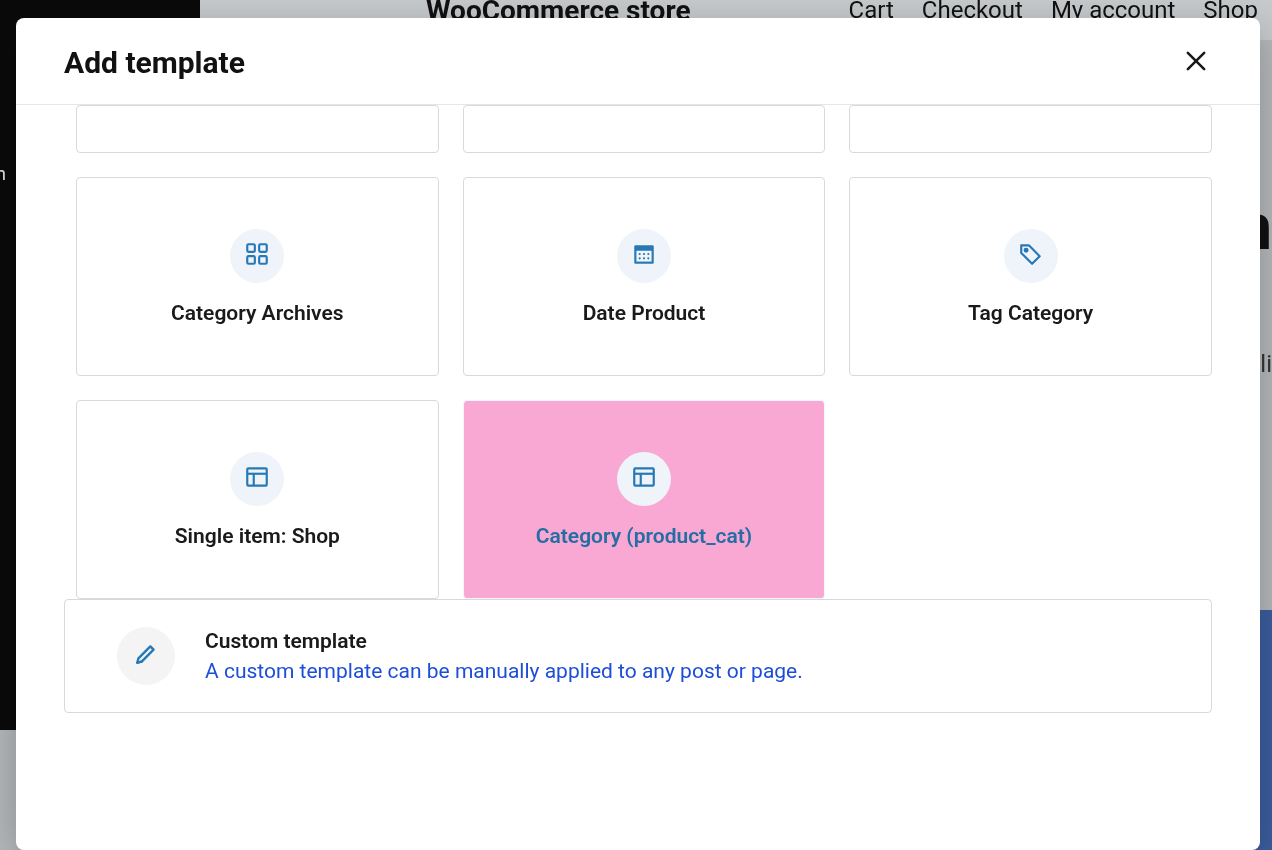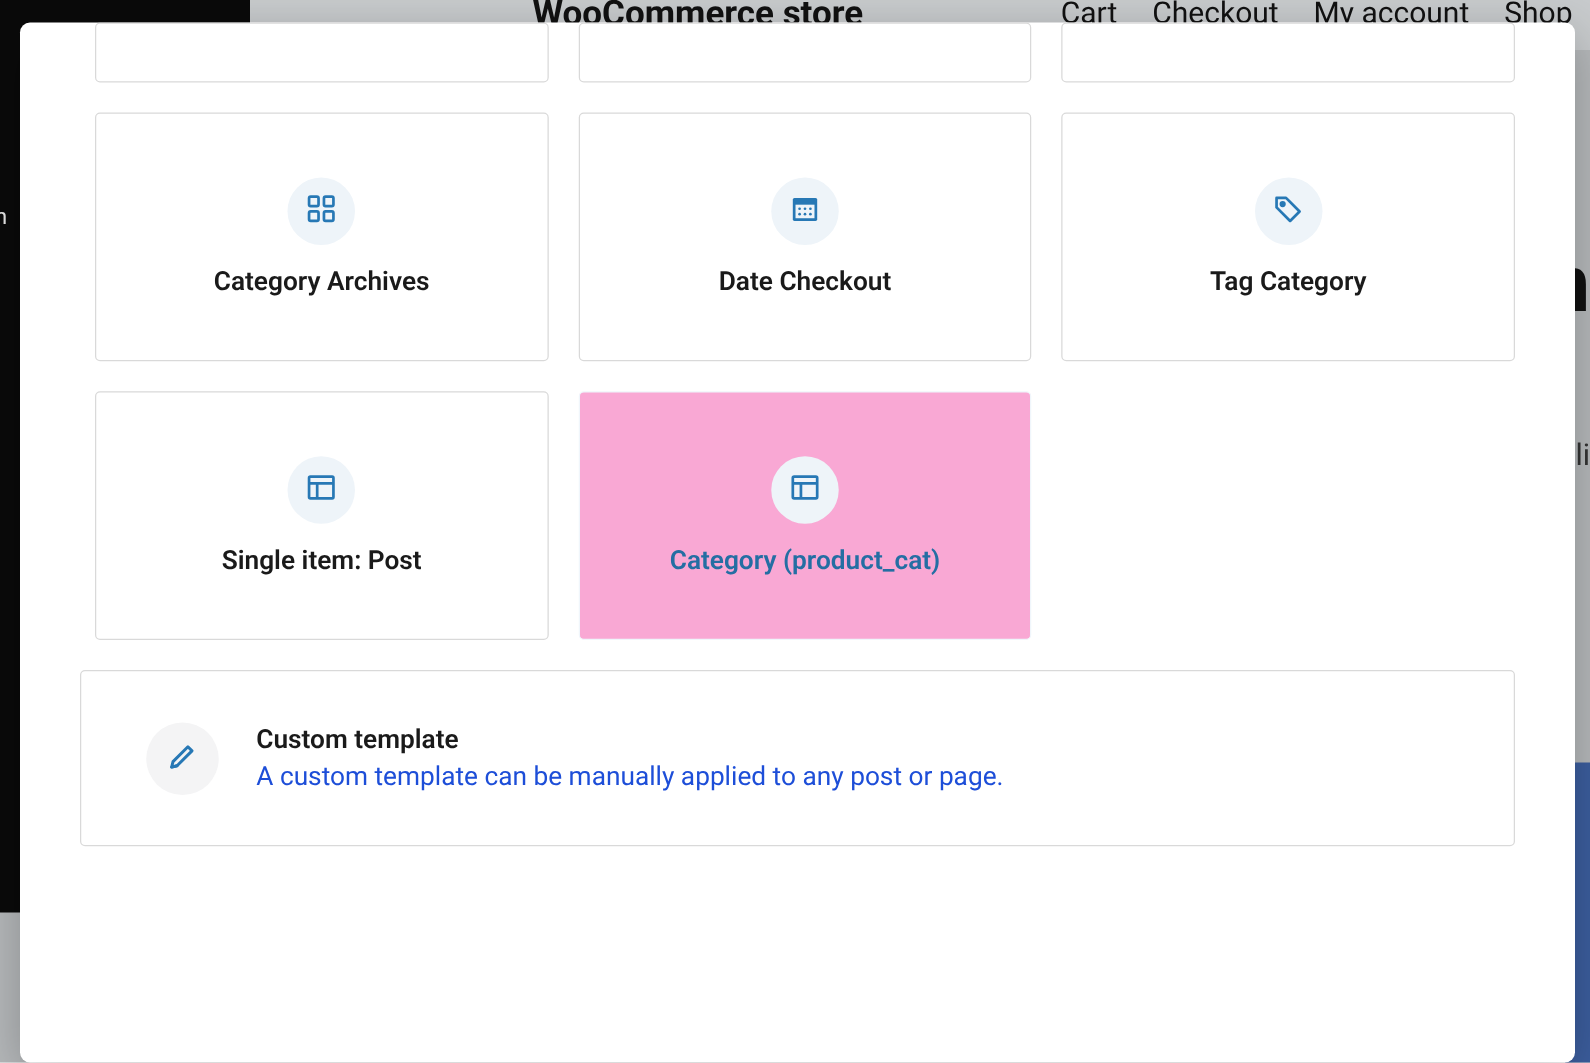--- a/index.html
+++ b/index.html
@@ -112,24 +112,23 @@
     background: #eef4f9;
     display: flex; align-items: center; justify-content: center;
   }
   .icon-bubble svg { width: 26px; height: 26px; }
   
   .card-title {
     font-size: 21px; font-weight: 600; color: #1a1a1a;
   }
   
   .custom-card {
-    margin-top: 24px;
     border: 1px solid #d9d9d9;
     border-radius: 4px;
-    height: 141px;
+    height: 114px;
     display: flex;
     align-items: center;
     gap: 30px;
     padding: 0 52px;
     cursor: pointer;
     background: #fff;
   }
   .custom-icon-bubble {
     width: 58px; height: 58px;
     border-radius: 50%;
@@ -155,20 +154,31 @@
     <span>Checkout</span>
     <span>My account</span>
     <span>Shop</span>
   </div>
   <div class="bg-right-content">n</div>
   <div class="bg-right-text">li</div>
   <div class="bg-blue-strip"></div>
 </div>
 
 <div class="modal">
+  <div class="modal-header">
+    <div class="modal-title">Add template</div>
+    <button class="close-btn">
+      <span>
+        <svg viewBox="0 0 24 24" fill="none" stroke="#1a1a1a" stroke-width="2.2" stroke-linecap="round">
+          <line x1="5" y1="5" x2="19" y2="19"></line>
+            <line x1="19" y1="5" x2="5" y2="19"></line>
+        </svg>
+      </span>
+    </button>
+  </div>
 
   <div class="modal-body">
 
     <div class="grid">
       <div class="card truncated"></div>
       <div class="card truncated"></div>
       <div class="card truncated"></div>
     </div>
 
     <div class="grid" style="margin-top:24px">
@@ -194,21 +204,21 @@
               <rect x="5" y="9" width="14" height="10" fill="#eef4f9"></rect>
               <circle cx="8" cy="12" r="1" fill="#2778b5"></circle>
               <circle cx="12" cy="12" r="1" fill="#2778b5"></circle>
               <circle cx="16" cy="12" r="1" fill="#2778b5"></circle>
               <circle cx="8" cy="16" r="1" fill="#2778b5"></circle>
               <circle cx="12" cy="16" r="1" fill="#2778b5"></circle>
               <circle cx="16" cy="16" r="1" fill="#2778b5"></circle>
             </svg>
           </span>
         </div>
-        <div class="card-title">Date Checkout</div>
+        <div class="card-title">Date Product</div>
       </div>
 
       <div class="card">
         <div class="icon-bubble">
           <span>
             <svg viewBox="0 0 24 24" fill="none" stroke="#2778b5" stroke-width="2">
               <path d="M3 11 L3 4 L10 4 L20 14 L13 21 Z" stroke-linejoin="round"></path>
               <circle cx="7.5" cy="8.5" r="1.3" fill="#2778b5"></circle>
             </svg>
           </span>
@@ -221,21 +231,21 @@
       <div class="card">
         <div class="icon-bubble">
           <span>
             <svg viewBox="0 0 24 24" fill="none" stroke="#2778b5" stroke-width="2">
               <rect x="3" y="4" width="18" height="16" rx="1"></rect>
               <line x1="3" y1="9" x2="21" y2="9"></line>
               <line x1="9" y1="9" x2="9" y2="20"></line>
             </svg>
           </span>
         </div>
-        <div class="card-title">Single item: Post</div>
+        <div class="card-title">Single item: Shop</div>
       </div>
 
 
       <div class="card selected">
         <div class="icon-bubble">
           <span>
             <svg viewBox="0 0 24 24" fill="none" stroke="#2778b5" stroke-width="2">
               <rect x="3" y="4" width="18" height="16" rx="1"></rect>
               <line x1="3" y1="9" x2="21" y2="9"></line>
               <line x1="9" y1="9" x2="9" y2="20"></line>

